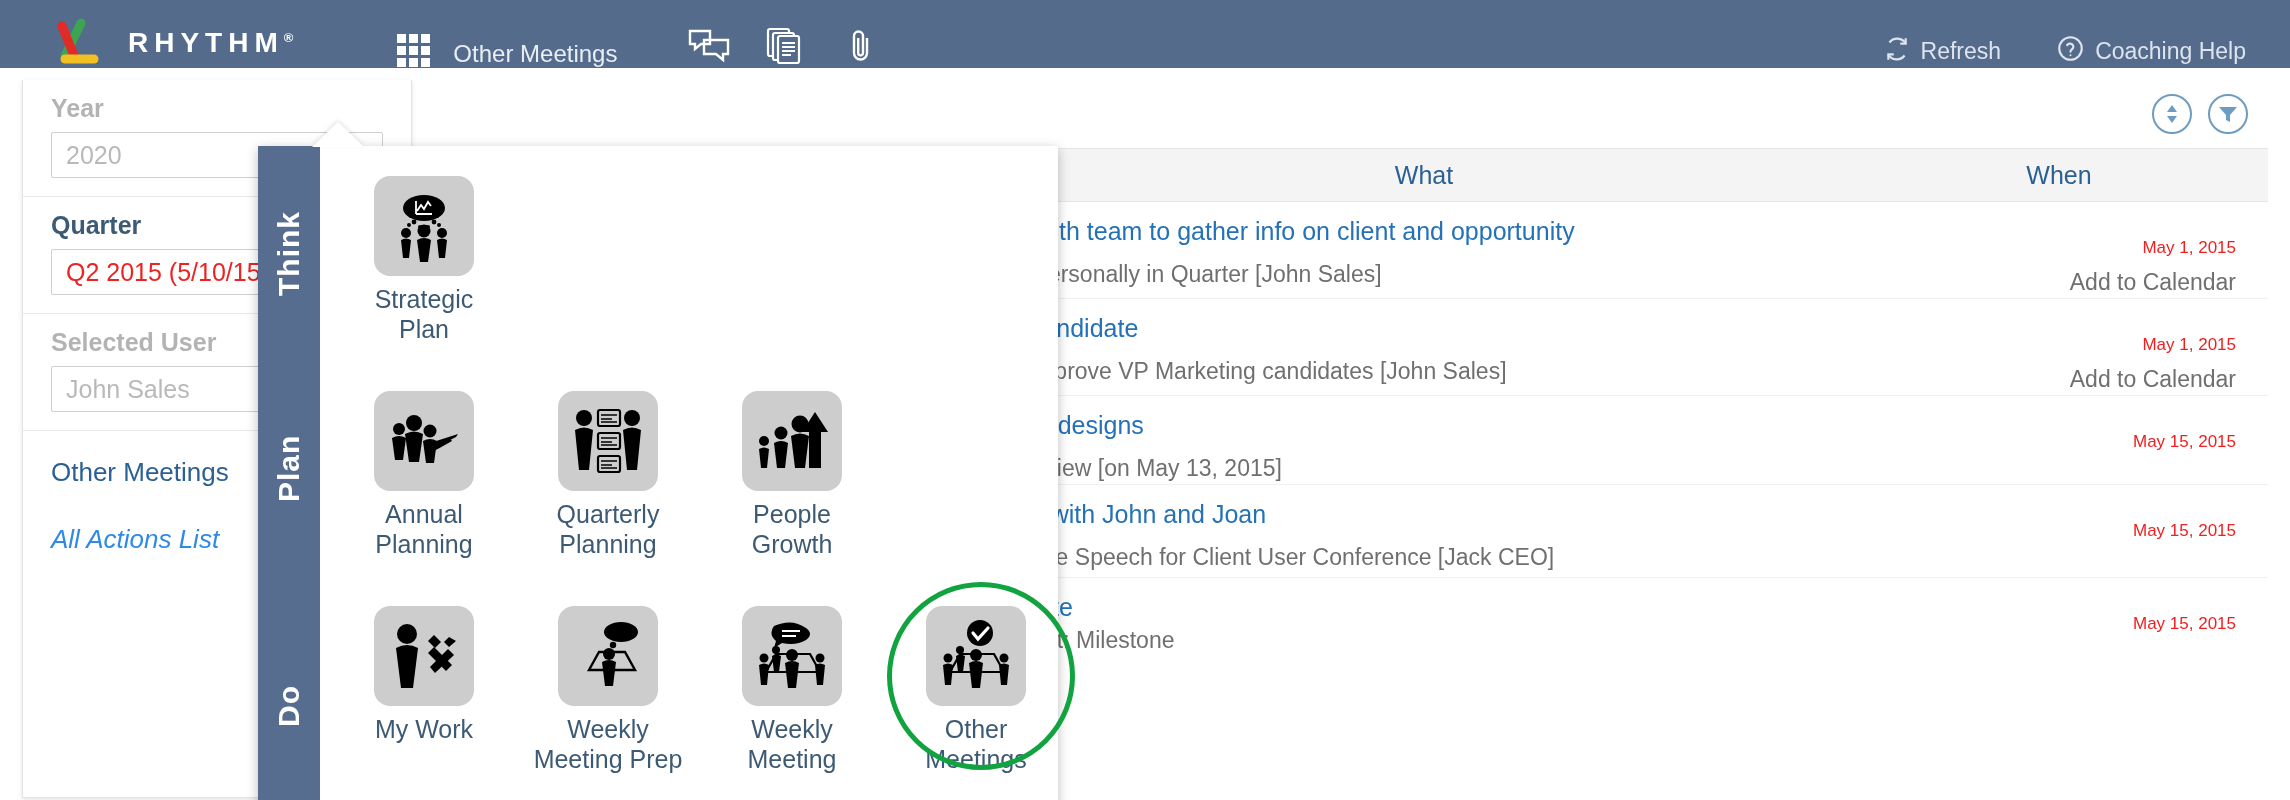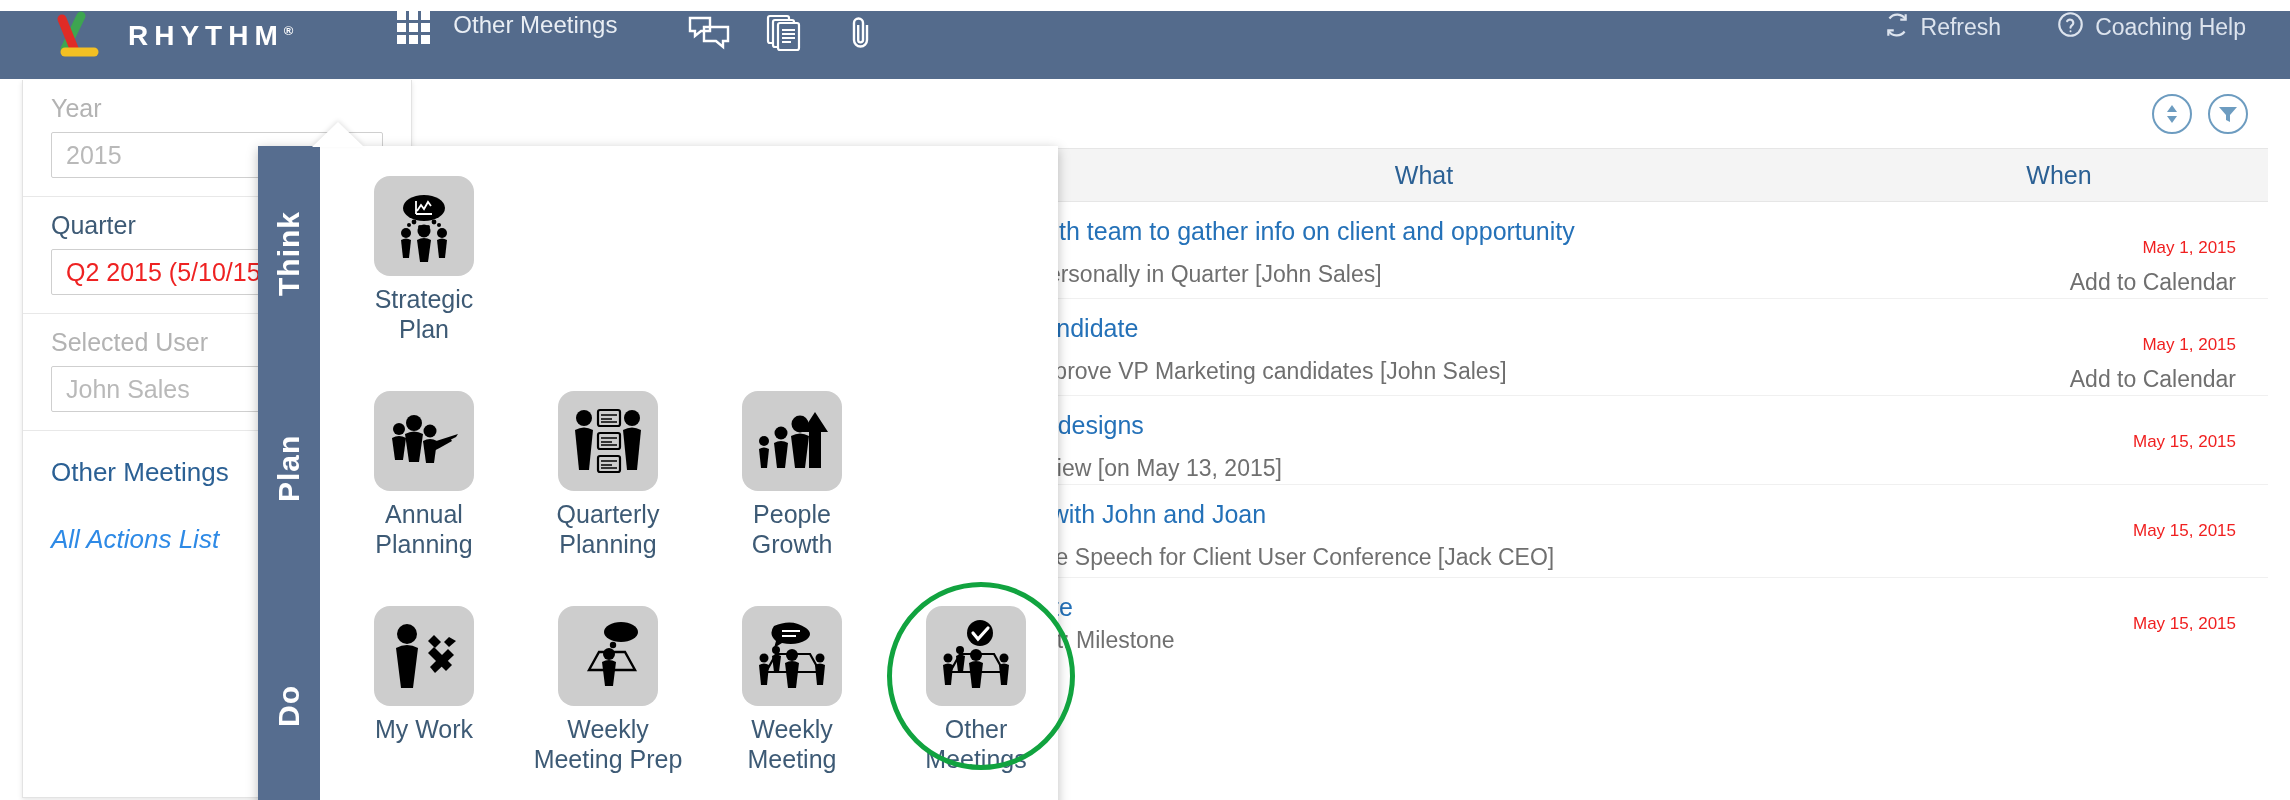--- a/index.html
+++ b/index.html
@@ -8,23 +8,22 @@
     overflow: hidden;
     background: #ffffff;
     font-family: "Liberation Sans", sans-serif;
   }
 
   
   .topbar {
     position: absolute; top: 0; left: 0;
     width: 2290px; height: 68px;
     background: #546b8c;
-    display: flex; align-items: flex-start;
+    display: flex; align-items: flex-end;
     z-index: 30;
-    margin-top: 11px;
   }
   .logo-wrap { display: flex; align-items: center; margin-left: 52px; }
   .logo-mark { width: 58px; height: 50px; position: relative; }
   .brand-text {
     color: #ffffff; font-size: 28px; font-weight: bold;
     letter-spacing: 6px; margin-left: 18px;
     font-family: "Liberation Sans", sans-serif;
   }
   .brand-text sup { font-size: 13px; letter-spacing: 0; vertical-align: super; }
 
@@ -63,21 +62,21 @@
   
   .sidebar {
     position: absolute; top: 12px; left: 22px;
     width: 390px; height: 718px;
     background: #ffffff;
     border: 1px solid #e3e3e3;
     border-top: none;
     box-shadow: 0 2px 5px rgba(0,0,0,0.10);
   }
   .sb-field { padding: 14px 28px 18px 28px; border-bottom: 1px solid #e8e8e8; }
-  .sb-label { font-size: 25px; color: #3d5a75; margin-bottom: 9px; }
+  .sb-label { font-size: 25px; color: #3d5a75; margin-bottom: 9px; font-weight: bold; }
   .sb-label.muted { color: #b3b3b3; }
   .sb-input {
     border: 1px solid #cfcfcf; height: 46px; border-radius: 2px;
     display: flex; align-items: center; padding: 0 14px;
     font-size: 25px; color: #333;
   }
   .sb-input.muted { color: #b9b9b9; }
   .sb-input.red { color: #ee2222; }
   .sb-links { padding: 26px 28px; }
   .sb-link {
@@ -267,21 +266,21 @@
     </div>
   </div>
 </div>
 
 <div class="body-area">
 
   <div class="sidebar">
 
     <div class="sb-field">
       <div class="sb-label muted">Year</div>
-      <div class="sb-input muted">2015</div>
+      <div class="sb-input muted">2020</div>
     </div>
 
     <div class="sb-field">
       <div class="sb-label">Quarter</div>
       <div class="sb-input red">Q2 2015 (5/10/15 - 6</div>
     </div>
 
 
     <div class="sb-field">
       <div class="sb-label muted">Selected User</div>

